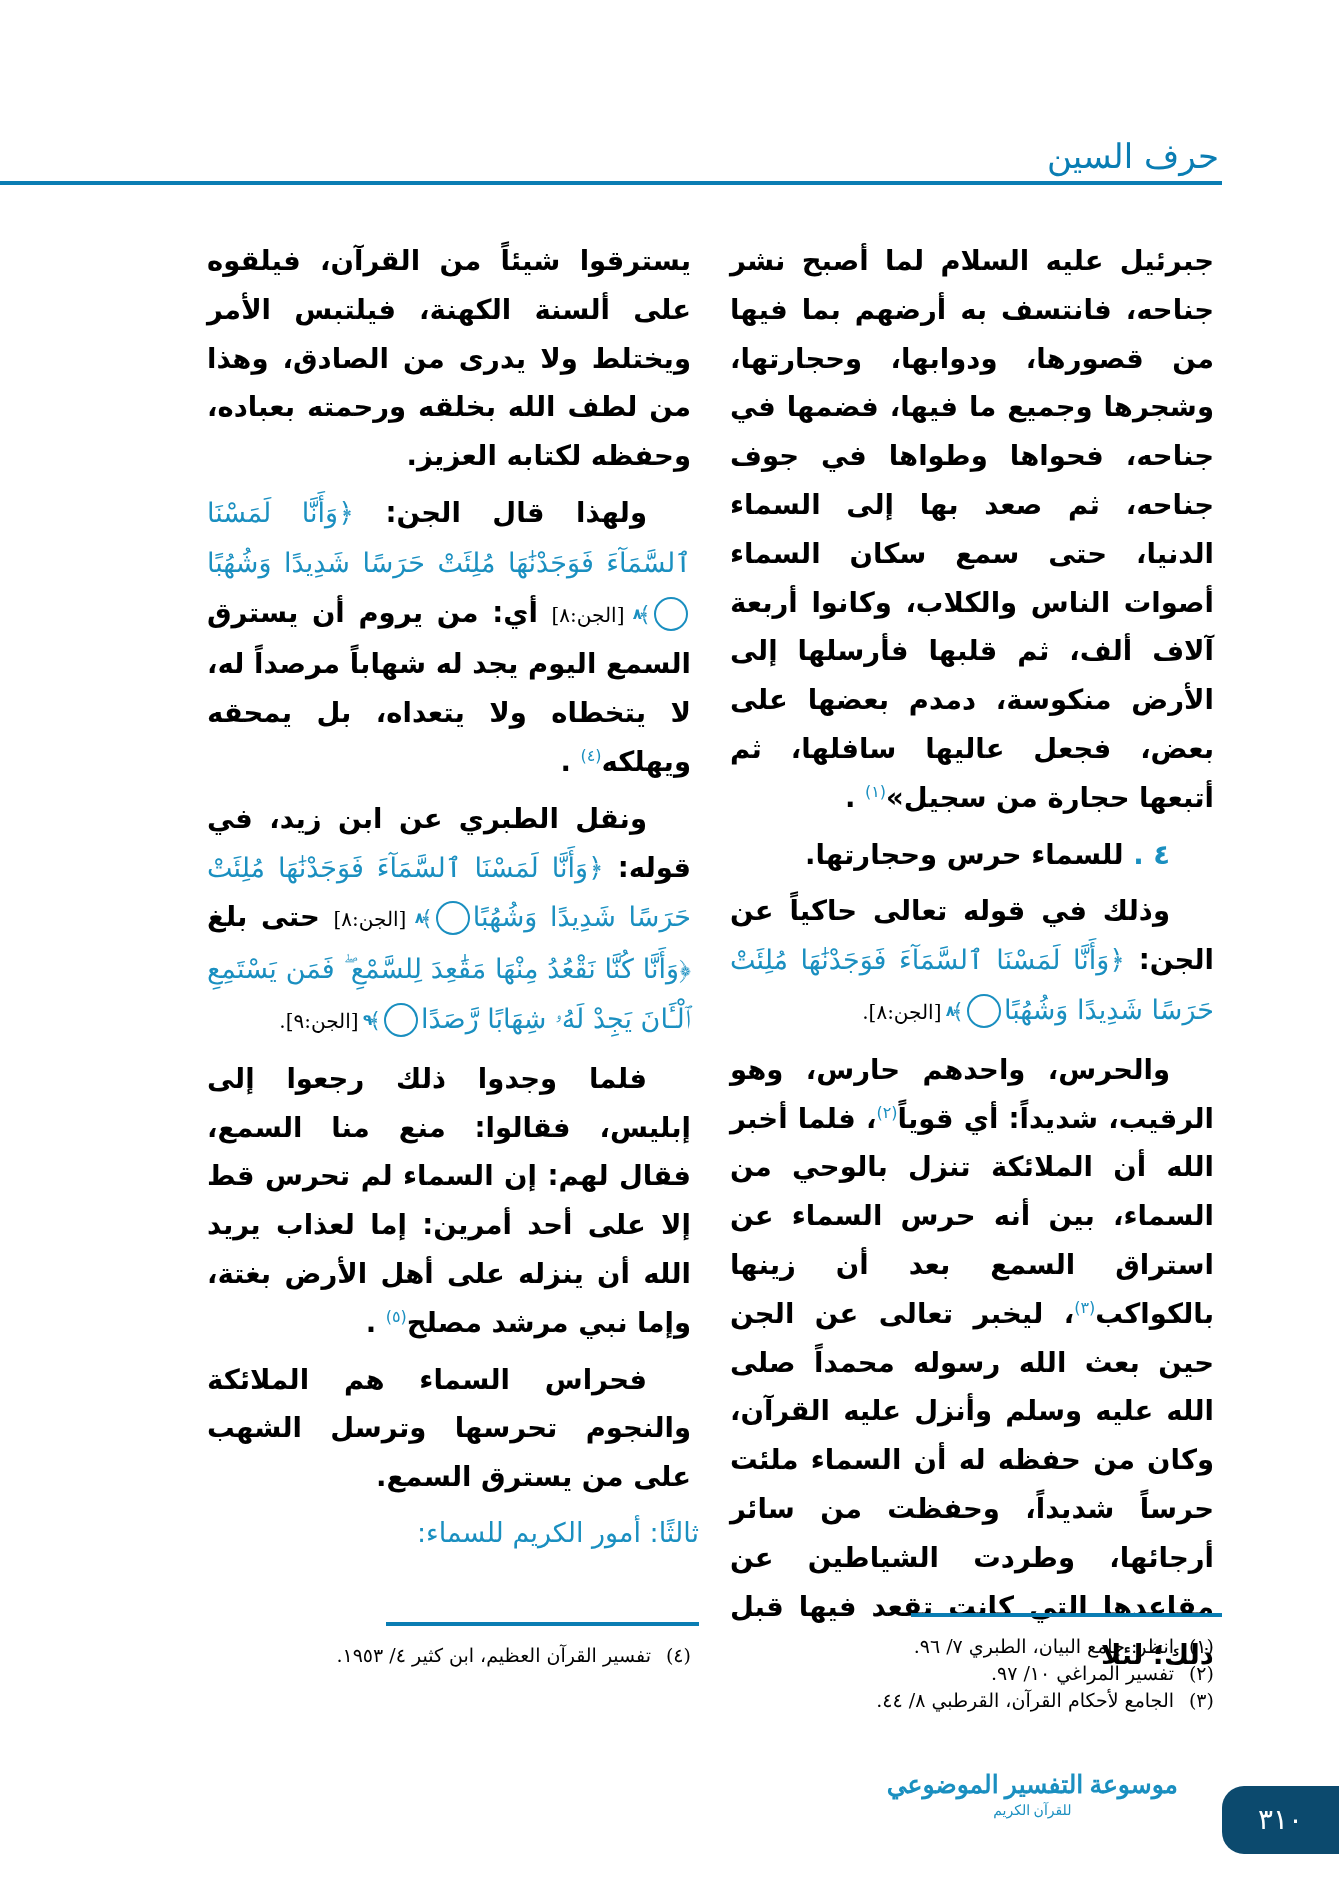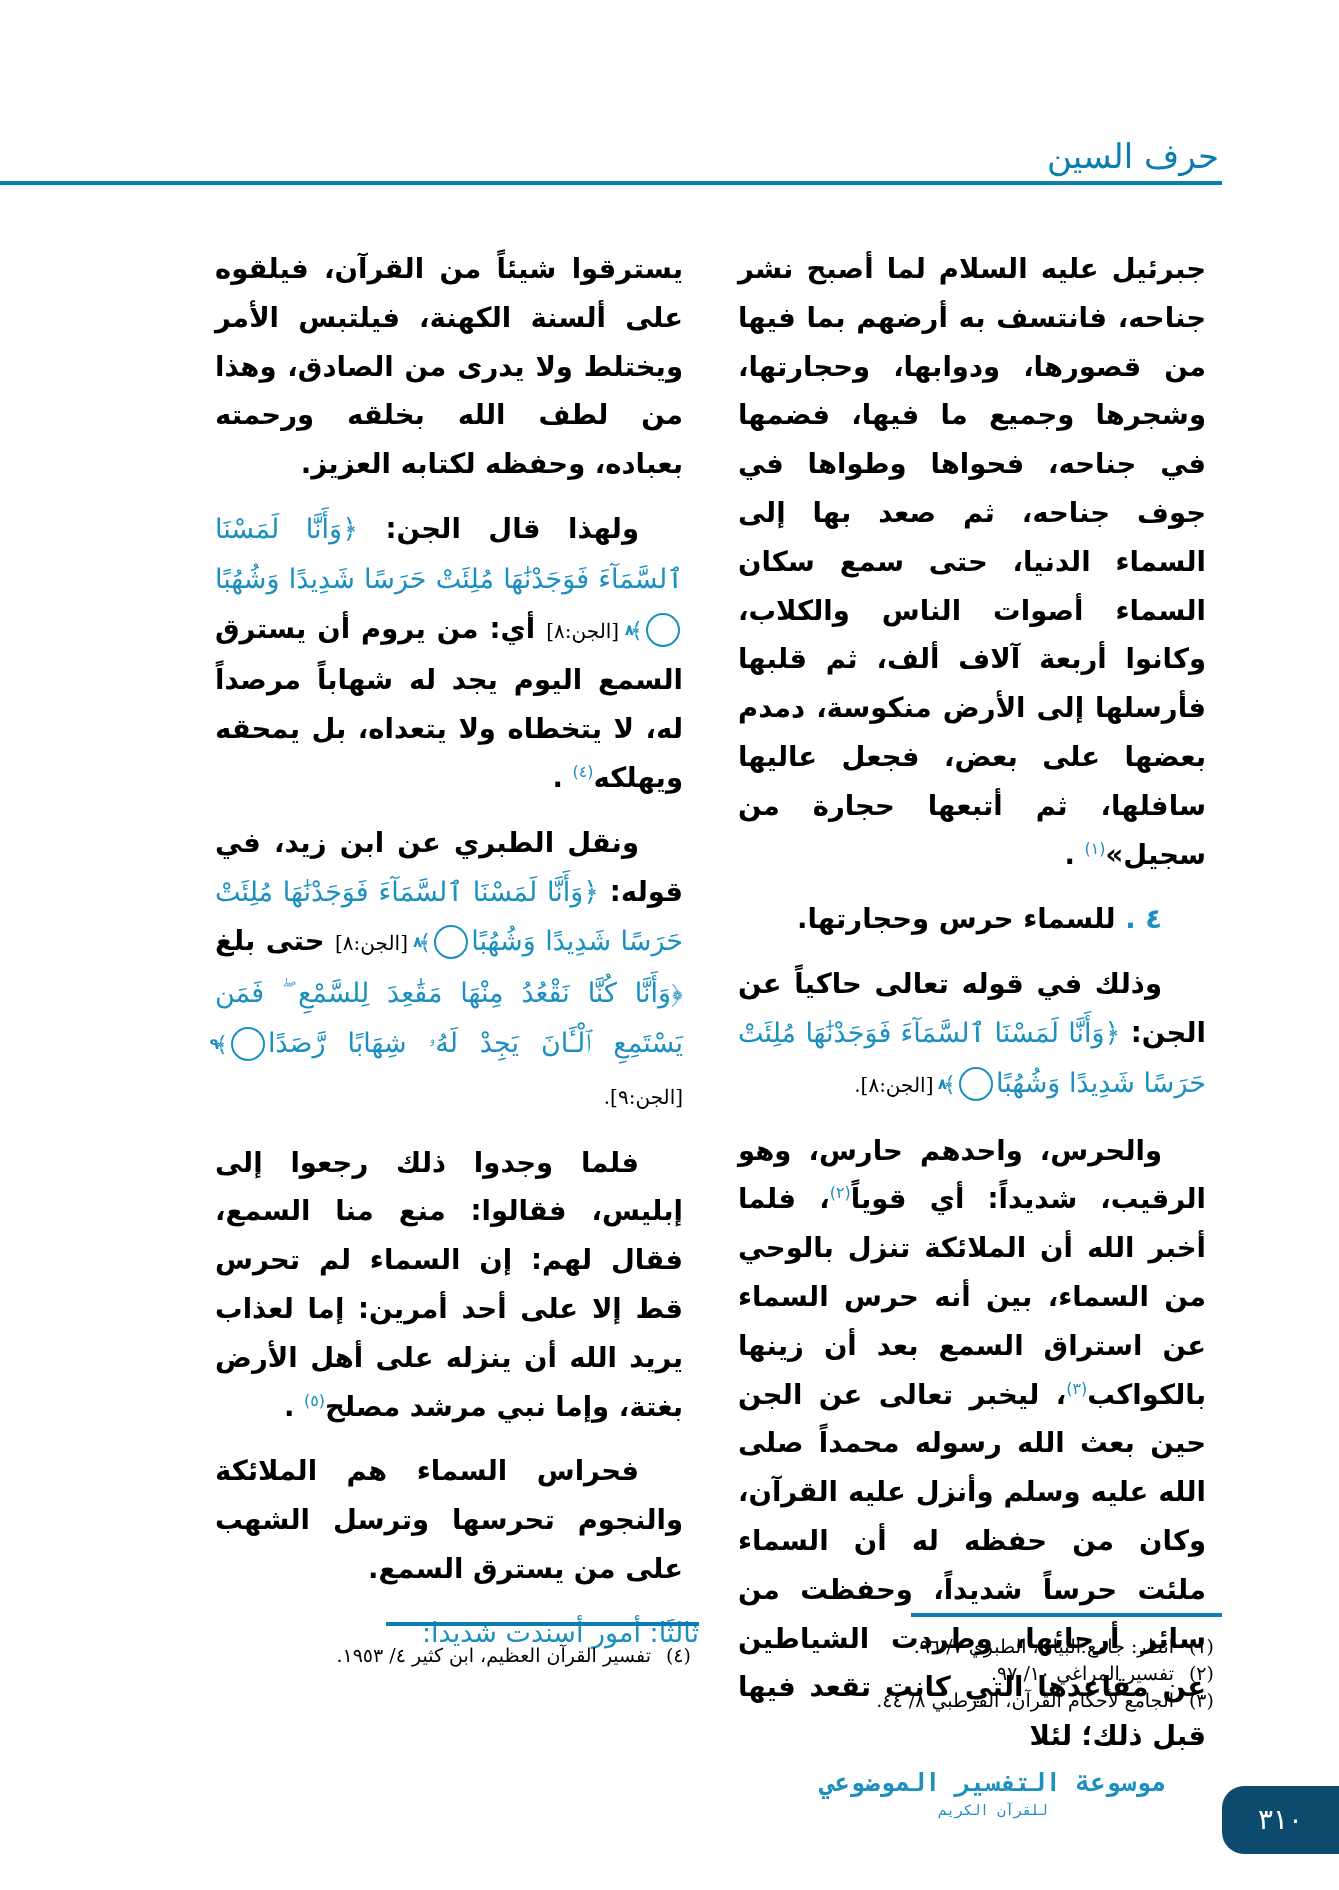--- a/index.html
+++ b/index.html
@@ -16,21 +16,21 @@
     position: absolute; left: 0; width: 1222px; top: 181px; height: 4px;
     background: #0a7db3;
   }
   .col {
     position: absolute; top: 228px; width: 500px;
     font-size: 27.5px; font-weight: bold; line-height: 48.8px;
     text-align: justify; text-align-last: right;
   }
   .col-right { right: 117px; }
   .col-left { right: 640px; }
-  .col p { margin: 16px; }
+  .col p { margin: 8px; }
   .indent { text-indent: 44px; }
   .verse {
     color: #1a8fc0; font-family: "DejaVu Serif", serif; font-weight: normal;
     font-size: 27px;
   }
   .ref { font-weight: normal; font-size: 20px; font-family: "DejaVu Serif", serif; }
   .fn-mark { color: #1a8fc0; font-weight: normal; font-size: 16px; vertical-align: super; line-height: 0; }
   .ayah-num {
     display: inline-block; width: 30px; height: 30px; border: 2px solid #1a8fc0;
     border-radius: 50%; font-size: 15px; line-height: 30px; text-align: center;
@@ -52,22 +52,22 @@
   .fn-right { right: 117px; top: 1625px; width: 500px; }
   .fn-left { right: 640px; top: 1634px; width: 500px; }
   .footnotes li .n { display: inline-block; min-width: 34px; }
   .page-num {
     position: absolute; right: 0; top: 1786px; width: 117px; height: 68px;
     background: #0c4a6e; color: #fff; border-radius: 22px 0 0 22px;
     font-size: 28px; line-height: 68px; text-align: center;
     font-family: "DejaVu Sans", sans-serif;
   }
   .logo {
-    position: absolute; right: 173px; top: 1768px; text-align: center;
-    color: #1a8fc0; font-family: Liberation Mono, monospace; margin-left: 21px;
+    position: absolute; right: 161px; top: 1768px; text-align: center;
+    color: #1a8fc0; font-family: Liberation Serif, serif; margin-left: 21px;
   }
   .logo .main { font-size: 25px; font-weight: bold; line-height: 34px; display: block; }
   .logo .sub { font-size: 14px; line-height: 18px; display: block; }
 </style>
 </head>
 <body>
 
 <h1 class="header-title">حرف السين</h1>
 <div class="header-rule"></div>
 
@@ -102,21 +102,21 @@
     <span class="verse">﴿وَأَنَّا لَمَسْنَا ٱلسَّمَآءَ فَوَجَدْنَٰهَا مُلِئَتْ حَرَسًا شَدِيدًا وَشُهُبًا</span><span class="ayah-num">٨</span><span class="verse orn">﴾</span>
     <span class="ref">[الجن:٨]</span>
     <span>حتى بلغ</span>
     <span class="verse">﴿وَأَنَّا كُنَّا نَقْعُدُ مِنْهَا مَقَٰعِدَ لِلسَّمْعِ ۖ فَمَن يَسْتَمِعِ ٱلْـَٔانَ يَجِدْ لَهُۥ شِهَابًا رَّصَدًا</span><span class="ayah-num">٩</span><span class="verse orn">﴾</span>
     <span class="ref">[الجن:٩].</span>
   </p>
   <p class="indent">
     <span>فلما وجدوا ذلك رجعوا إلى إبليس، فقالوا: منع منا السمع، فقال لهم: إن السماء لم تحرس قط إلا على أحد أمرين: إما لعذاب يريد الله أن ينزله على أهل الأرض بغتة، وإما نبي مرشد مصلح</span><span class="fn-mark">(٥)</span> <span>.</span>
   </p>
   <p class="indent">فحراس السماء هم الملائكة والنجوم تحرسها وترسل الشهب على من يسترق السمع.</p>
-  <p class="section-heading">ثالثًا: أمور أسندت شديدا:</p>
+  <p class="section-heading">ثالثًا: أمور الكريم للسماء:</p>
 </div>
 
 <div class="fn-rule fn-rule-right"></div>
 <ul class="footnotes fn-right">
   <li><span class="n">(١)</span> <span>انظر: جامع البيان، الطبري ٧/ ٩٦.</span></li>
   <li><span class="n">(٢)</span> <span>تفسير المراغي ١٠/ ٩٧.</span></li>
   <li><span class="n">(٣)</span> <span>الجامع لأحكام القرآن، القرطبي ٨/ ٤٤.</span></li>
 </ul>
 
 <div class="fn-rule fn-rule-left"></div>

